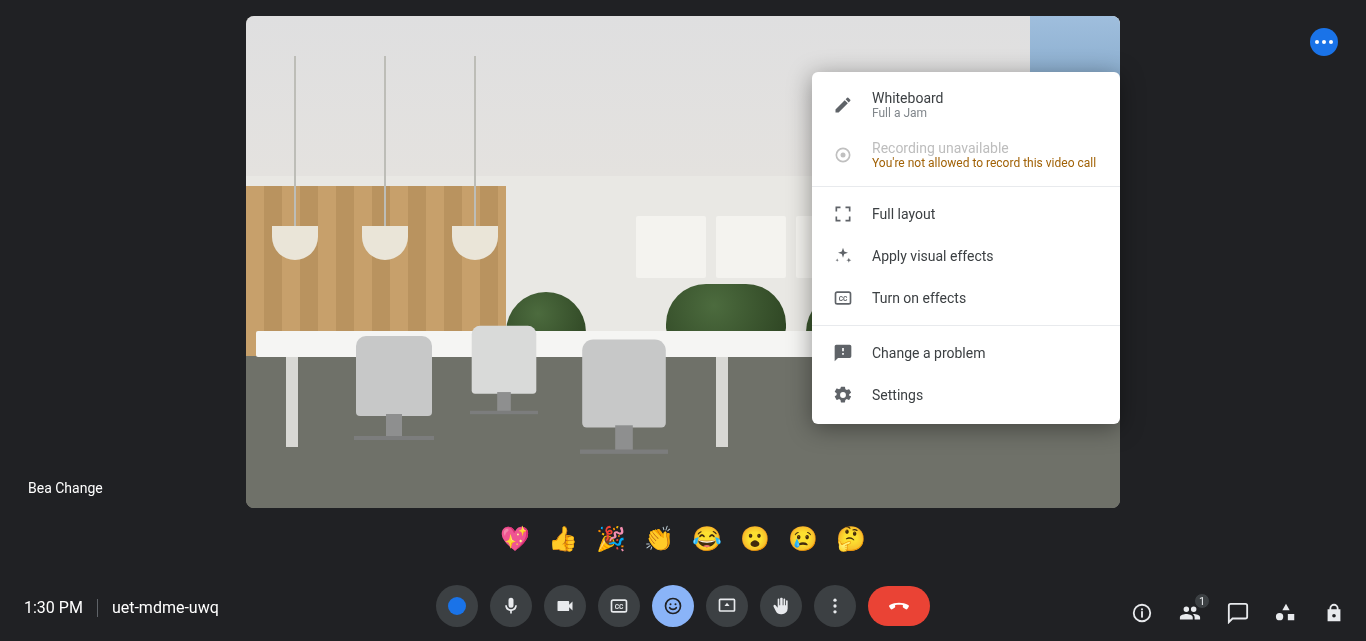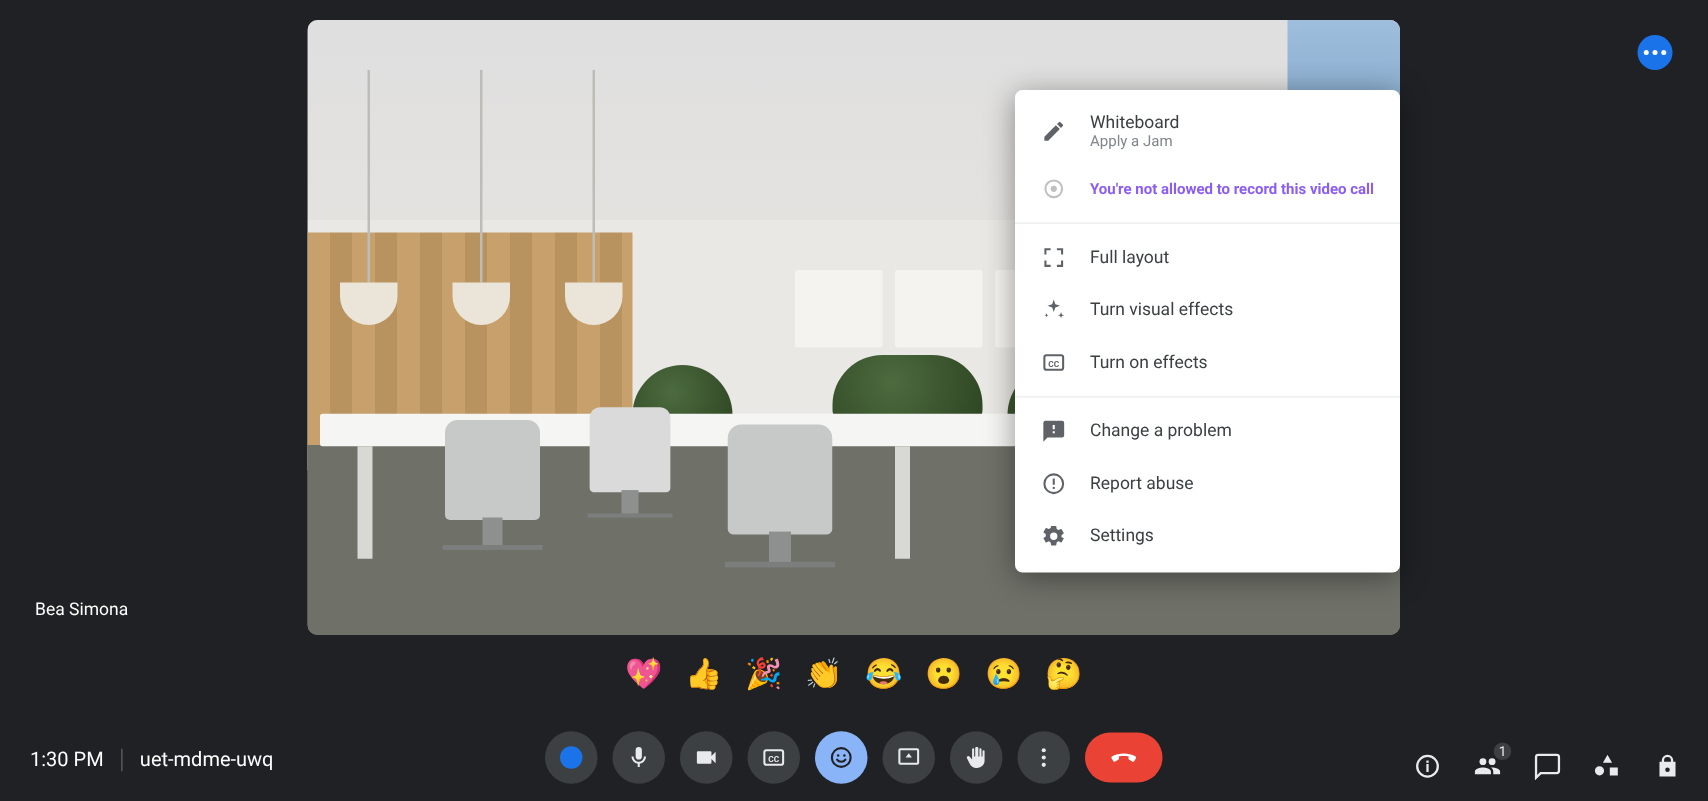--- a/index.html
+++ b/index.html
@@ -50,21 +50,21 @@
 .fab span { width:4px; height:4px; border-radius:50%; background:#fff; }
 
 .menu { position:absolute; right:246px; top:72px; width:308px; background:#fff; border-radius:6px; box-shadow:0 4px 24px rgba(0,0,0,.4); color:#3c4043; padding:8px 0; }
 .menu-item { display:flex; align-items:center; gap:18px; padding:10px 20px; cursor:pointer; }
 .menu-item.disabled { color:#bdbdbd; cursor:default; }
 .menu-item .mi { width:22px; height:22px; display:flex; align-items:center; justify-content:center; flex-shrink:0; }
 .menu-item .mi svg { width:20px; height:20px; fill:#5f6368; }
 .menu-item.disabled .mi svg { fill:#c0c0c0; }
 .menu-item .txt .title { font-size:14px; }
 .menu-item .txt .sub { font-size:12px; color:#80868b; }
-.menu-item.disabled .txt .sub { color:#8b5cf6;font-weight:bold; }
+.menu-item.disabled .txt .sub { color:#a16207; }
 .menu hr { border:none; border-top:1px solid #e8eaed; margin:6px 0; }
 </style>
 </head>
 <body>
 
 <div class="stage">
   <div class="room-scene">
     <div class="ceiling"></div>
     <div class="window"></div>
     <div class="back-wall"></div>
@@ -96,21 +96,21 @@
         <div class="legs"></div>
       </div>
     <div class="chair" style="left:210px; top:300px; transform:scale(.85)">
         <div class="back" style="background:#d9dad9"></div>
         <div class="base"></div>
         <div class="legs"></div>
       </div>
   </div>
 </div>
 
-<div class="name-tag">Bea Simona</div>
+<div class="name-tag">Bea Change</div>
 
 <div class="reactions">
   <div class="reaction">💖</div>
   <div class="reaction">👍</div>
   <div class="reaction">🎉</div>
   <div class="reaction">👏</div>
   <div class="reaction">😂</div>
   <div class="reaction">😮</div>
   <div class="reaction">😢</div>
   <div class="reaction">🤔</div>
@@ -118,31 +118,32 @@
 
 <div class="menu">
   <div class="menu-item">
     <div class="mi">
         <svg viewBox="0 0 24 24">
           <path d="M3 17.25V21h3.75L17.81 9.94l-3.75-3.75L3 17.25zM20.71 7.04a1 1 0 0 0 0-1.41l-2.34-2.34a1 1 0 0 0-1.41 0l-1.83 1.83 3.75 3.75 1.83-1.83z"></path>
         </svg>
       </div>
     <div class="txt">
         <div class="title">Whiteboard</div>
-        <div class="sub">Apply a Jam</div>
+        <div class="sub">Full a Jam</div>
       </div>
   </div>
   <div class="menu-item disabled">
     <div class="mi">
         <svg viewBox="0 0 24 24">
           <circle cx="12" cy="12" r="8" fill="none" stroke="#c0c0c0" stroke-width="2"></circle>
           <circle cx="12" cy="12" r="3"></circle>
         </svg>
       </div>
     <div class="txt">
+        <div class="title">Recording unavailable</div>
         <div class="sub">You're not allowed to record this video call</div>
       </div>
   </div>
   <hr>
   <div class="menu-item">
     <div class="mi">
         <svg viewBox="0 0 24 24">
           <path d="M3 3h6v2H5v4H3V3m12 0h6v6h-2V5h-4V3M3 15h2v4h4v2H3v-6m16 0h2v6h-6v-2h4v-4z"></path>
         </svg>
       </div>
@@ -150,21 +151,21 @@
         <div class="title">Full layout</div>
       </div>
   </div>
   <div class="menu-item">
     <div class="mi">
         <svg viewBox="0 0 24 24">
           <path d="M12 2l1.5 4.5L18 8l-4.5 1.5L12 14l-1.5-4.5L6 8l4.5-1.5zM19 14l.8 2.2L22 17l-2.2.8L19 20l-.8-2.2L16 17l2.2-.8zM5 15l.6 1.6L7 17l-1.4.4L5 19l-.6-1.6L3 17l1.4-.4z"></path>
         </svg>
       </div>
     <div class="txt">
-        <div class="title">Turn visual effects</div>
+        <div class="title">Apply visual effects</div>
       </div>
   </div>
   <div class="menu-item">
     <div class="mi">
         <svg viewBox="0 0 24 24">
           <rect x="3" y="5" width="18" height="14" rx="2" fill="none" stroke="#5f6368" stroke-width="2"></rect>
           <text x="12" y="16" font-size="8" text-anchor="middle" fill="#5f6368" font-weight="bold">CC</text>
         </svg>
       </div>
     <div class="txt">
@@ -173,32 +174,20 @@
   </div>
   <hr>
   <div class="menu-item">
     <div class="mi">
         <svg viewBox="0 0 24 24">
           <path d="M20 2H4a2 2 0 0 0-2 2v18l4-4h14a2 2 0 0 0 2-2V4a2 2 0 0 0-2-2zM13 14h-2v-2h2v2zm0-4h-2V6h2v4z"></path>
         </svg>
       </div>
     <div class="txt">
         <div class="title">Change a problem</div>
-      </div>
-  </div>
-  <div class="menu-item">
-    <div class="mi">
-        <svg viewBox="0 0 24 24">
-          <circle cx="12" cy="12" r="9" fill="none" stroke="#5f6368" stroke-width="2"></circle>
-          <rect x="11" y="7" width="2" height="6"></rect>
-          <rect x="11" y="15" width="2" height="2"></rect>
-        </svg>
-      </div>
-    <div class="txt">
-        <div class="title">Report abuse</div>
       </div>
   </div>
   <div class="menu-item">
     <div class="mi">
         <svg viewBox="0 0 24 24">
           <path d="M19.4 13a7.8 7.8 0 0 0 .1-1 7.8 7.8 0 0 0-.1-1l2.1-1.6a.5.5 0 0 0 .1-.6l-2-3.5a.5.5 0 0 0-.6-.2l-2.5 1a7.3 7.3 0 0 0-1.7-1l-.4-2.6a.5.5 0 0 0-.5-.4h-4a.5.5 0 0 0-.5.4L9 4.1a7.3 7.3 0 0 0-1.7 1l-2.5-1a.5.5 0 0 0-.6.2l-2 3.5a.5.5 0 0 0 .1.6L4.4 10a7.8 7.8 0 0 0-.1 1 7.8 7.8 0 0 0 .1 1l-2.1 1.6a.5.5 0 0 0-.1.6l2 3.5a.5.5 0 0 0 .6.2l2.5-1a7.3 7.3 0 0 0 1.7 1l.4 2.6a.5.5 0 0 0 .5.4h4a.5.5 0 0 0 .5-.4l.4-2.6a7.3 7.3 0 0 0 1.7-1l2.5 1a.5.5 0 0 0 .6-.2l2-3.5a.5.5 0 0 0-.1-.6zM12 15.5A3.5 3.5 0 1 1 15.5 12 3.5 3.5 0 0 1 12 15.5z"></path>
         </svg>
       </div>
     <div class="txt">
         <div class="title">Settings</div>

